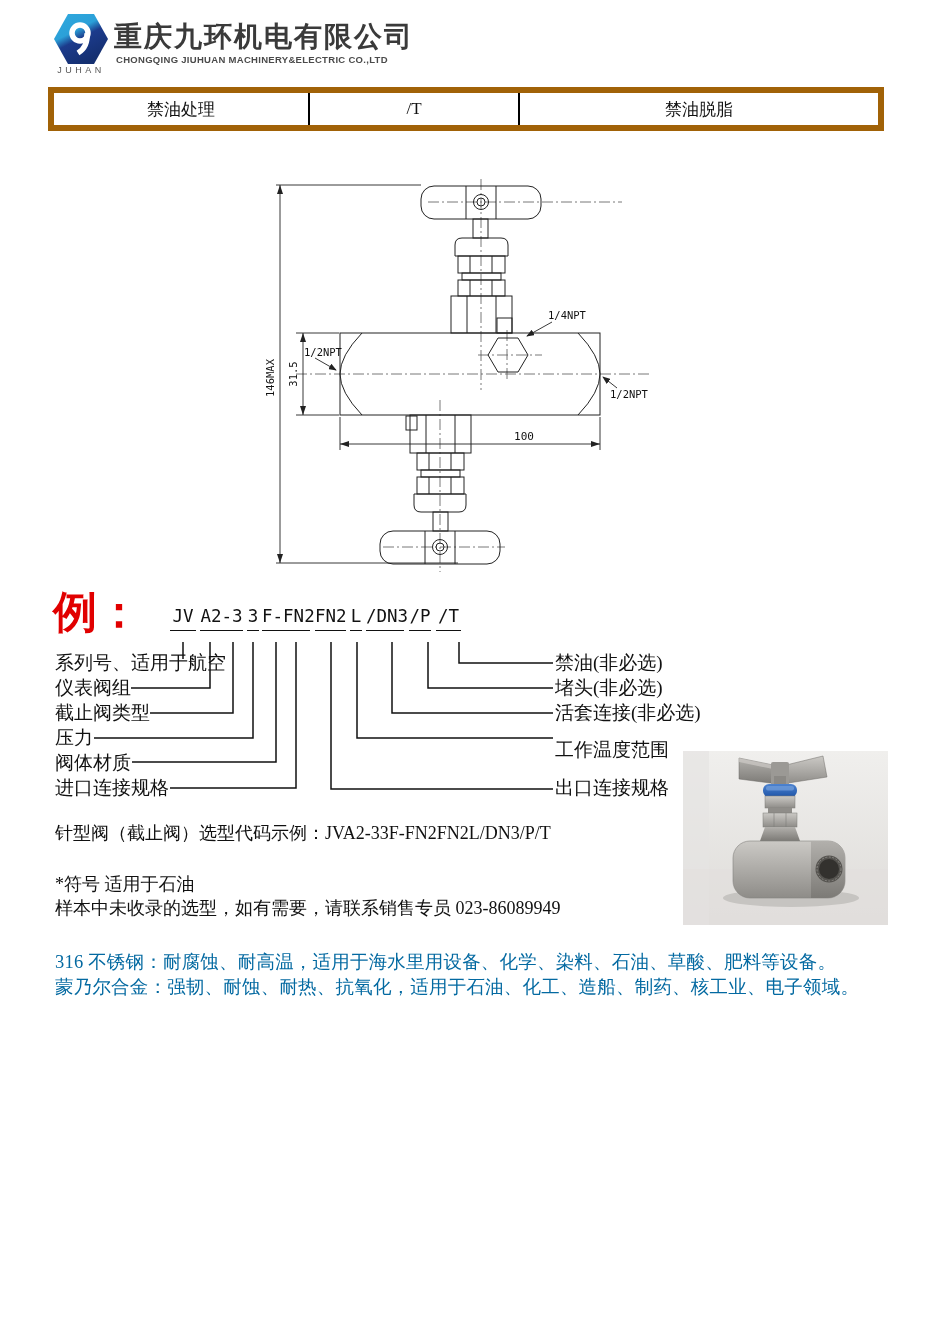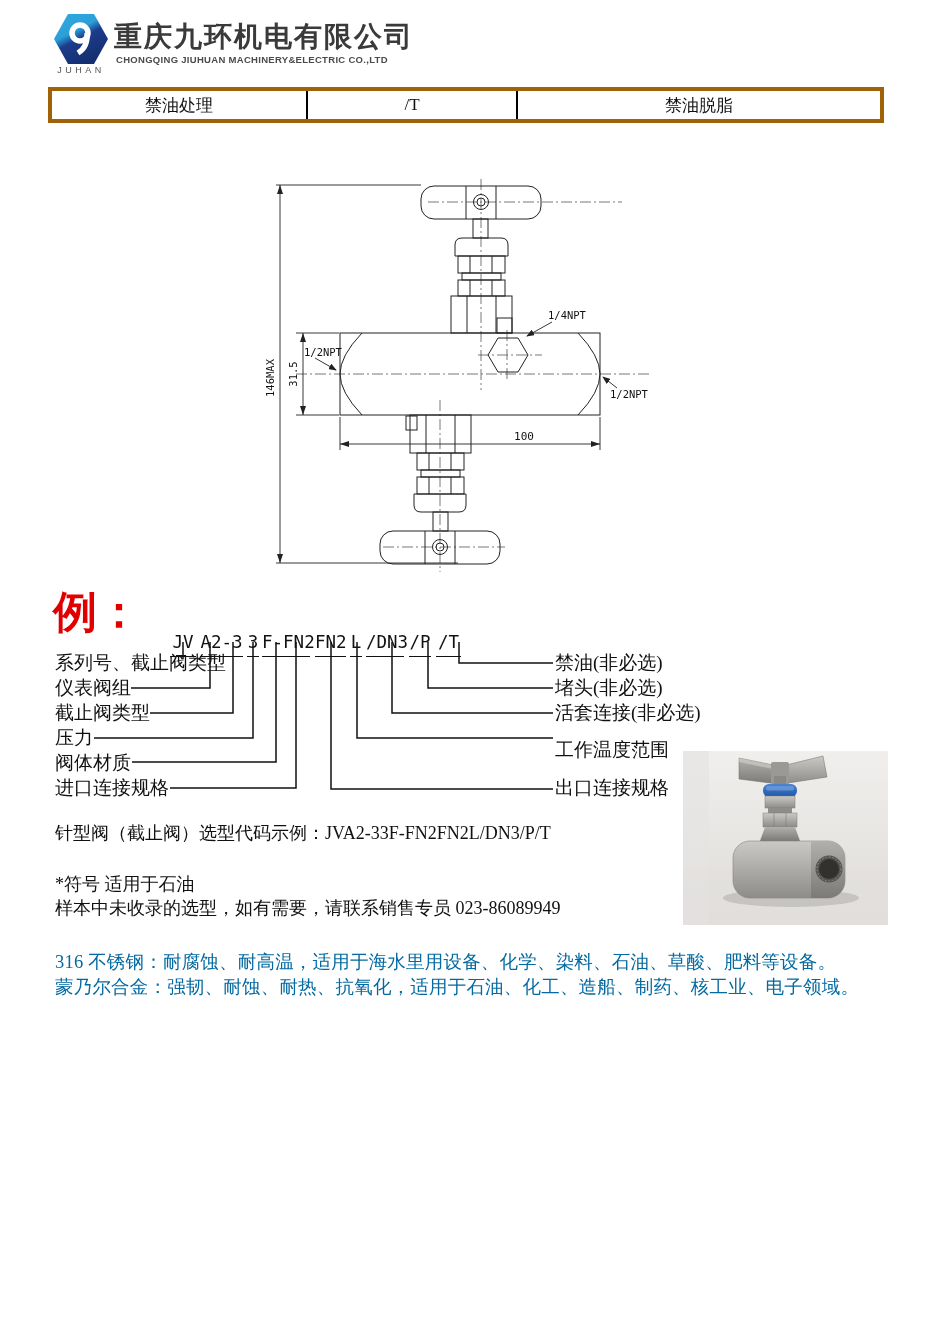--- a/index.html
+++ b/index.html
@@ -5,21 +5,21 @@
   html,body{margin:0;padding:0;background:#fff;}
   .page{position:relative;width:930px;height:1320px;background:#fff;overflow:hidden;
         font-family:"Liberation Serif","DejaVu Serif",serif;color:#111;}
   .abs{position:absolute;}
   
   .logo-word{font-family:"Liberation Sans","DejaVu Sans",sans-serif;font-size:9px;
              letter-spacing:3.5px;color:#555;text-align:center;}
   .company-cn{font-family:Liberation Sans, sans-serif;font-size:28px;font-weight:bold;color:#3a3a3a;letter-spacing:2px;white-space:nowrap;}
   .company-en{font-family:"Liberation Sans","DejaVu Sans",sans-serif;font-size:9.5px;font-weight:bold;color:#4a4a4a;letter-spacing:.3px;white-space:nowrap;}
   
-  .info-table{display:flex;border:4px solid #a16207;height:36px;box-sizing:border-box;}
+  .info-table{display:flex;border:6px solid #a16207;height:44px;box-sizing:border-box;}
   .info-cell{display:flex;align-items:center;justify-content:center;font-size:17px;color:#111;box-sizing:border-box;}
   .info-cell + .info-cell{border-left:2px solid #000;}
   
   .ex-red{font-size:44px;color:#e10000;font-weight:bold;white-space:nowrap;}
   .code-seg{position:absolute;top:0;height:24px;border-bottom:1.6px solid #111;
             font-family:"DejaVu Sans Mono","Liberation Mono",monospace;font-size:17.5px;
             text-align:center;white-space:nowrap;overflow:visible;color:#111;}
   .lbl{font-size:19px;color:#111;white-space:nowrap;line-height:20px;}
   .note{font-size:18px;color:#111;white-space:nowrap;}
   .mat{font-size:18.5px;color:#0369a1;white-space:nowrap;letter-spacing:.2px;}
@@ -152,21 +152,21 @@
       <text x="297" y="374" font-size="10.5" fill="#111" text-anchor="middle" transform="rotate(-90 297 374)">31.5</text>
       <text x="524" y="440" font-size="11" fill="#111" text-anchor="middle">100</text>
       <text x="304" y="356" font-size="10.5" fill="#111">1/2NPT</text>
       <text x="548" y="319" font-size="10.5" fill="#111">1/4NPT</text>
       <text x="610" y="398" font-size="10.5" fill="#111">1/2NPT</text>
     </svg>
   </div>
 
   <div class="abs ex-red" style="left:53px;top:583px;">例：</div>
 
-  <div class="abs" style="left:0;top:632px;width:790px;height:28px;padding-left:9px;">
+  <div class="abs" style="left:0;top:606px;width:790px;height:28px;padding-left:9px;">
     <span class="code-seg" style="left:170px;width:26px;">JV</span>
     <span class="code-seg" style="left:200px;width:43px;">A2-3</span>
     <span class="code-seg" style="left:247px;width:12px;">3</span>
     <span class="code-seg" style="left:262px;width:48px;">F-FN2</span>
     <span class="code-seg" style="left:315px;width:31px;">FN2</span>
     <span class="code-seg" style="left:350px;width:12px;">L</span>
     <span class="code-seg" style="left:366px;width:38px;">/DN3</span>
     <span class="code-seg" style="left:409px;width:22px;">/P</span>
     <span class="code-seg" style="left:436px;width:25px;">/T</span>
   </div>
@@ -182,21 +182,21 @@
         <polyline points="296,642 296,788 170,788"></polyline>
         <polyline points="331,642 331,789 553,789"></polyline>
         <polyline points="357,642 357,738 553,738"></polyline>
         <polyline points="392,642 392,713 553,713"></polyline>
         <polyline points="428,642 428,688 553,688"></polyline>
         <polyline points="459,642 459,663 553,663"></polyline>
       </g>
     </svg>
   </div>
 
-  <div class="abs lbl" style="left:55px;top:653px;">系列号、截止阀类型</div>
+  <div class="abs lbl" style="left:55px;top:653px;">系列号、适用于航空</div>
   <div class="abs lbl" style="left:55px;top:678px;">仪表阀组</div>
   <div class="abs lbl" style="left:55px;top:703px;">截止阀类型</div>
   <div class="abs lbl" style="left:55px;top:728px;">压力</div>
   <div class="abs lbl" style="left:55px;top:753px;">阀体材质</div>
   <div class="abs lbl" style="left:55px;top:778px;">进口连接规格</div>
 
   <div class="abs lbl" style="left:555px;top:653px;">禁油(非必选)</div>
   <div class="abs lbl" style="left:555px;top:678px;">堵头(非必选)</div>
   <div class="abs lbl" style="left:555px;top:703px;">活套连接(非必选)</div>
   <div class="abs lbl" style="left:555px;top:740px;">工作温度范围</div>

